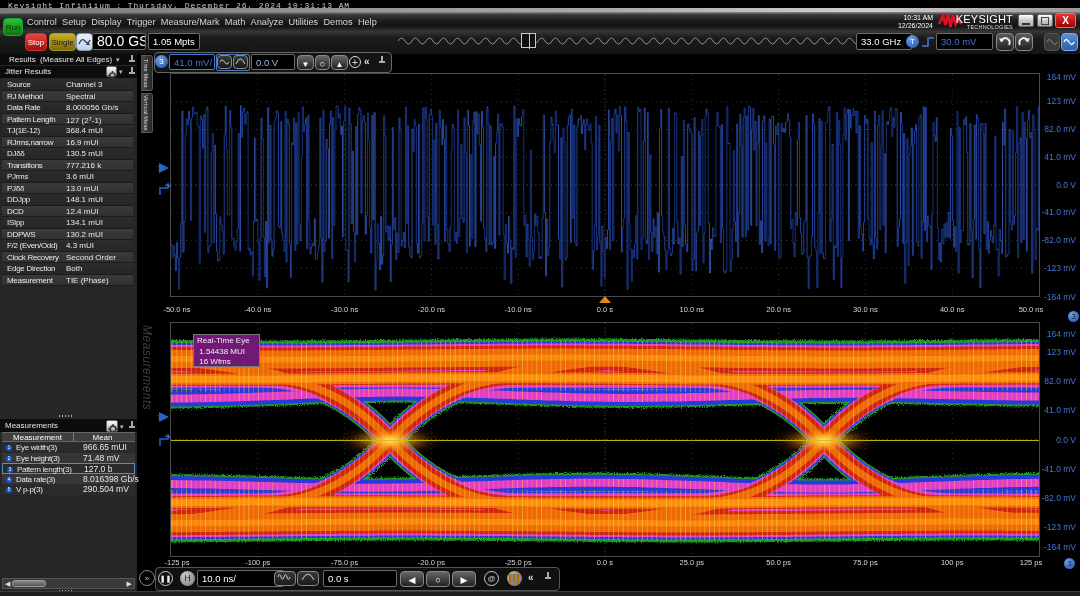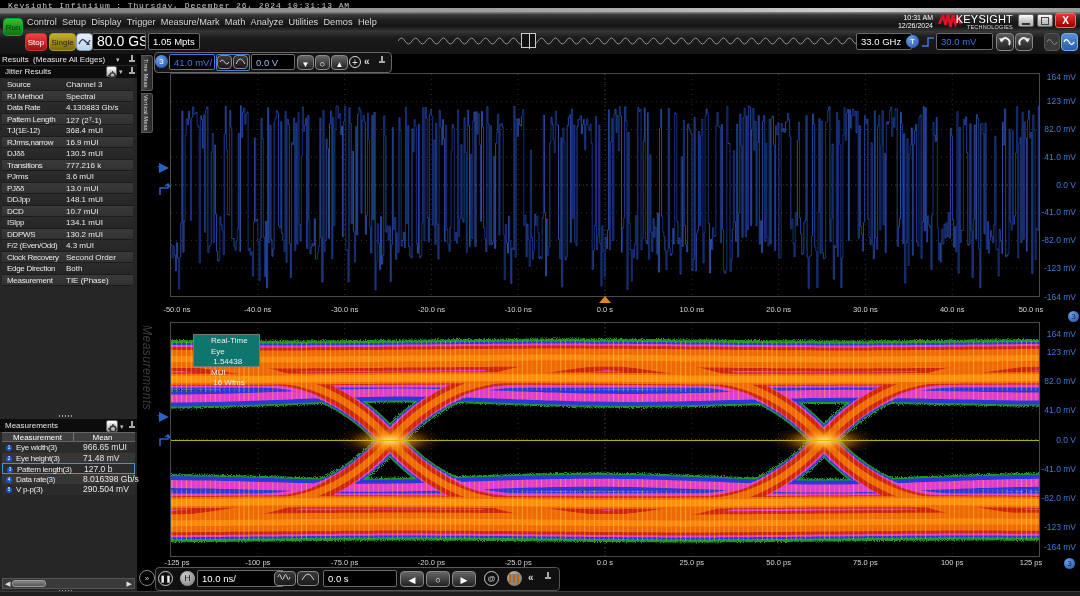--- a/index.html
+++ b/index.html
@@ -90,21 +90,21 @@
       <path d="M13 2 L10.8 6.5 L7.5 3.5 Z" fill="#eee"></path>
     </svg></div>
 <div class="tbtn" style="left:1044px;top:33px;width:16px;background:#3a3a3a;border:1px solid #555"><svg width="12" height="12" viewBox="0 0 12 12" style="margin-top:2px">
       <path d="M1 6 Q3 1 6 6 T11 6" stroke="#888" fill="none"></path>
     </svg></div>
 <div class="tbtn" style="left:1061px;top:33px;width:17px;background:linear-gradient(#5a8fd4,#2a5fa4);border:1px solid #7af"><svg width="13" height="12" viewBox="0 0 13 12" style="margin-top:2px">
       <path d="M1 6 Q3 1 6 6 T11 6" stroke="#fff" fill="none" stroke-width="1.3"></path>
     </svg></div>
 
 <div class="abs leftpanel"></div>
-<div class="phead" style="top:54px;height:11px;line-height:11px;padding-left:2px">Results&nbsp;&nbsp;(Measure All Edges)</div>
+<div class="phead" style="top:54px;height:11px;line-height:11px;padding-left:9px">Results&nbsp;&nbsp;(Measure All Edges)</div>
 <div class="abs" style="left:116px;top:56px;color:#bbb;font-size:7px">▾</div>
 <div class="pin" style="left:128px;top:55px"></div>
 <div class="phead" style="top:66px;height:12px;line-height:12px;padding-left:5px">Jitter Results</div>
 <div class="abs" style="left:106px;top:66px;width:11px;height:11px;background:linear-gradient(#fff,#aaa);border:1px solid #666;border-radius:2px"><svg width="9" height="9" style="margin:1px" viewBox="0 0 9 9">
       <circle cx="4.5" cy="4.5" r="2.6" fill="none" stroke="#333" stroke-width="1.4"></circle>
       <g stroke="#333" stroke-width="1.2">
         <line x1="4.5" y1="0" x2="4.5" y2="2"></line>
         <line x1="4.5" y1="7" x2="4.5" y2="9"></line>
         <line x1="0" y1="4.5" x2="2" y2="4.5"></line>
         <line x1="7" y1="4.5" x2="9" y2="4.5"></line>
@@ -116,21 +116,21 @@
     <div class="jrow odd">
       <span class="jl">Source</span>
       <span class="jv">Channel 3</span>
     </div>
     <div class="jrow even">
       <span class="jl">RJ Method</span>
       <span class="jv">Spectral</span>
     </div>
     <div class="jrow odd">
       <span class="jl">Data Rate</span>
-      <span class="jv">4.130883 Gb/s</span>
+      <span class="jv">8.000056 Gb/s</span>
     </div>
     <div class="jrow even">
       <span class="jl">Pattern Length</span>
       <span class="jv">127 (2<sup>7</sup>-1)</span>
     </div>
     <div class="jrow odd">
       <span class="jl">TJ(1E-12)</span>
       <span class="jv">368.4 mUI</span>
     </div>
     <div class="jrow even">
@@ -152,21 +152,21 @@
     <div class="jrow even">
       <span class="jl">PJδδ</span>
       <span class="jv">13.0 mUI</span>
     </div>
     <div class="jrow odd">
       <span class="jl">DDJpp</span>
       <span class="jv">148.1 mUI</span>
     </div>
     <div class="jrow even">
       <span class="jl">DCD</span>
-      <span class="jv">10.7 mUI</span>
+      <span class="jv">12.4 mUI</span>
     </div>
     <div class="jrow odd">
       <span class="jl">ISIpp</span>
       <span class="jv">134.1 mUI</span>
     </div>
     <div class="jrow even">
       <span class="jl">DDPWS</span>
       <span class="jv">130.2 mUI</span>
     </div>
     <div class="jrow odd">
@@ -701,21 +701,21 @@
 <div class="tlab" style="left:924.2px;top:558px">100 ps</div>
 <div class="tlab" style="left:1003.0px;top:558px">125 ps</div>
 <svg class="abs" style="left:157px;top:411px" width="14" height="12">
     <path d="M2 1 L12 6 L2 11 Z" fill="#2a62c8"></path>
     <text x="0" y="9" fill="#2a62c8" font-size="7">T</text>
   </svg>
 <svg class="abs" style="left:157px;top:434px" width="14" height="14">
     <path d="M3 12 L3 5 L11 5 L11 1 M8 3 L11 1 L13 4" stroke="#2a62c8" fill="none" stroke-width="1.5"></path>
   </svg>
 
-<div class="abs" style="left:193px;top:334px;width:67px;height:33px;background:#0f766e;border:1px solid #777;color:#eee;font-size:8px;line-height:10.5px;padding:1px 0 0 17px">Real-Time Eye<br>&nbsp;1.54438 MUI<br>&nbsp;16 Wfms</div>
+<div class="abs" style="left:193px;top:334px;width:67px;height:33px;background:#701a75;border:1px solid #777;color:#eee;font-size:8px;line-height:10.5px;padding:1px 0 0 3px">Real-Time Eye<br>&nbsp;1.54438 MUI<br>&nbsp;16 Wfms</div>
 
 <div class="circ" style="left:1068px;top:311px;width:11px;height:11px;background:radial-gradient(circle at 35% 30%,#6fa0e8,#1d4fa8);color:#123;font-size:8px;text-align:center;line-height:11px">3</div>
 <div class="circ" style="left:1064px;top:558px;width:11px;height:11px;background:radial-gradient(circle at 35% 30%,#6fa0e8,#1d4fa8);color:#123;font-size:8px;text-align:center;line-height:11px">3</div>
 
 <div class="abs" style="left:155px;top:567px;width:405px;height:24px;border:1px solid #555;border-radius:4px;background:#101010"></div>
 <div class="circ" style="left:139px;top:570px;width:16px;height:16px;border:1px solid #888;color:#ccc;font-size:8px;text-align:center;line-height:15px">»</div>
 <div class="circ" style="left:158px;top:571px;width:15px;height:15px;border:1px solid #ccc;color:#eee;font-size:7px;text-align:center;line-height:14px">❚❚</div>
 <div class="circ" style="left:180px;top:571px;width:15px;height:15px;background:radial-gradient(circle at 35% 30%,#ccc,#777);color:#222;font-size:9px;text-align:center;line-height:15px">H</div>
 <div class="field" style="left:197px;top:570px;width:87px;height:17px">10.0 ns/</div>
 <div class="tbtn" style="left:274px;top:571px;width:22px;height:15px;background:linear-gradient(#3a3a3a,#1a1a1a);border:1px solid #888"><svg width="16" height="11" viewBox="0 0 16 11">

